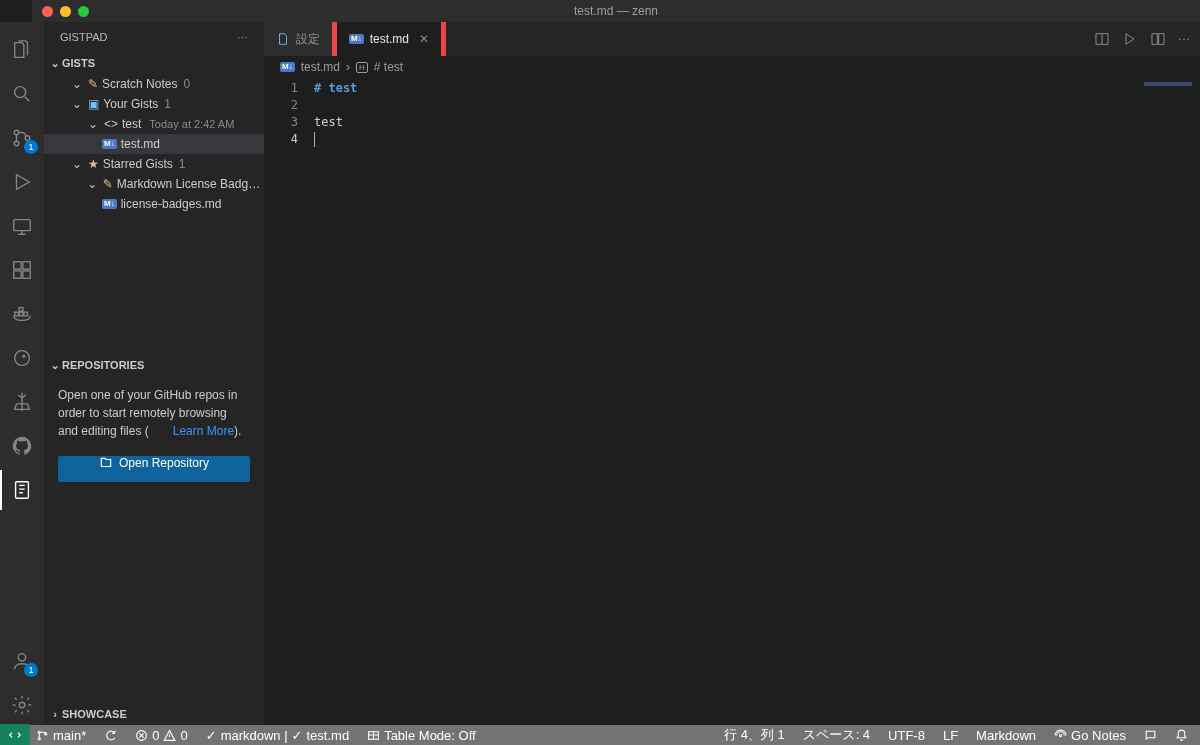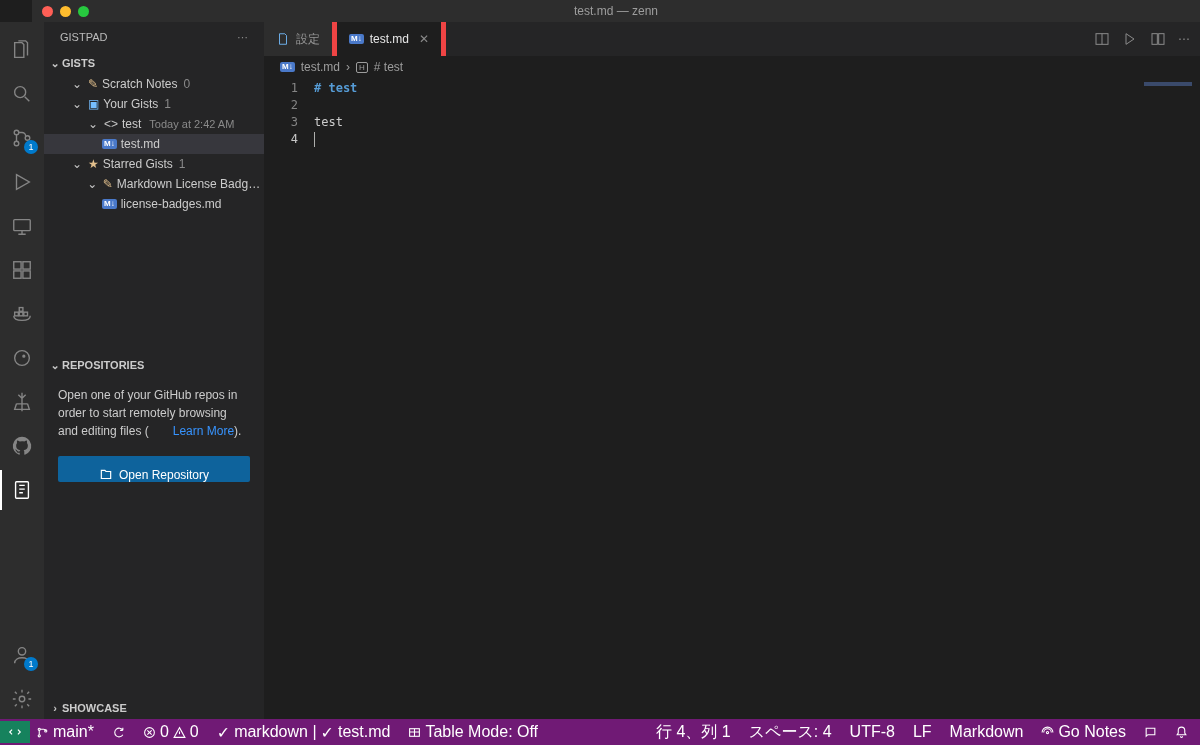--- a/index.html
+++ b/index.html
@@ -73,21 +73,21 @@
   .pencil { color: #e2c08d; }
   .star { color: #e2c08d; }
   .md-badge {
     font-size: 8px; font-weight:700; background:#4a79c9; color:#fff;
     padding: 0 2px; border-radius: 2px; line-height: 10px; height: 10px;
   }
   .repos-msg { padding: 10px 14px; font-size: 12px; color: #cccccc; line-height: 1.5; }
   .repos-msg a { color: #3794ff; text-decoration: none; padding-left: 24px; }
   .open-btn {
     margin: 6px 14px; background: #0e639c; color: #fff;
-    height: 26px; display: flex; align-items: flex-end; justify-content: center;
+    height: 26px; display: flex; align-items: flex-start; justify-content: center;
     gap: 6px; cursor: pointer; font-size: 12px; border-radius: 2px;
   }
 
   
   .editor-area { flex: 1; display: flex; flex-direction: column; background:#1e1e1e; min-width:0; }
   .tabs {
     height: 34px; background: #252526; display: flex; align-items: stretch;
   }
   .tab {
     display: flex; align-items: center; gap: 6px; padding: 0 12px;
@@ -112,22 +112,22 @@
   .cursor {
     display:inline-block; width:1px; height:15px; background:#aeafad;
     vertical-align: middle;
   }
   .minimap {
     position:absolute; top:0; right:0; width:96px; height:60px;
   }
 
   
   .statusbar {
-    height: 26px; background: #701a75; color: #fff;
-    display: flex; align-items: center; font-size: 16px;
+    height: 20px; background: #737373; color: #fff;
+    display: flex; align-items: center; font-size: 13px;
     padding: 0 8px; gap: 10px;
   }
   .sb-item { display:flex; align-items:center; gap:4px; cursor:pointer; height: 100%; padding: 0 4px;}
   .sb-spacer { flex: 1; }
   .remote {
     width: 30px; height: 22px; background: #16825d;
     display:flex; align-items:center; justify-content:center; margin: 0 -8px 0 -8px;
   }
   svg { display:block; }
 </style>

